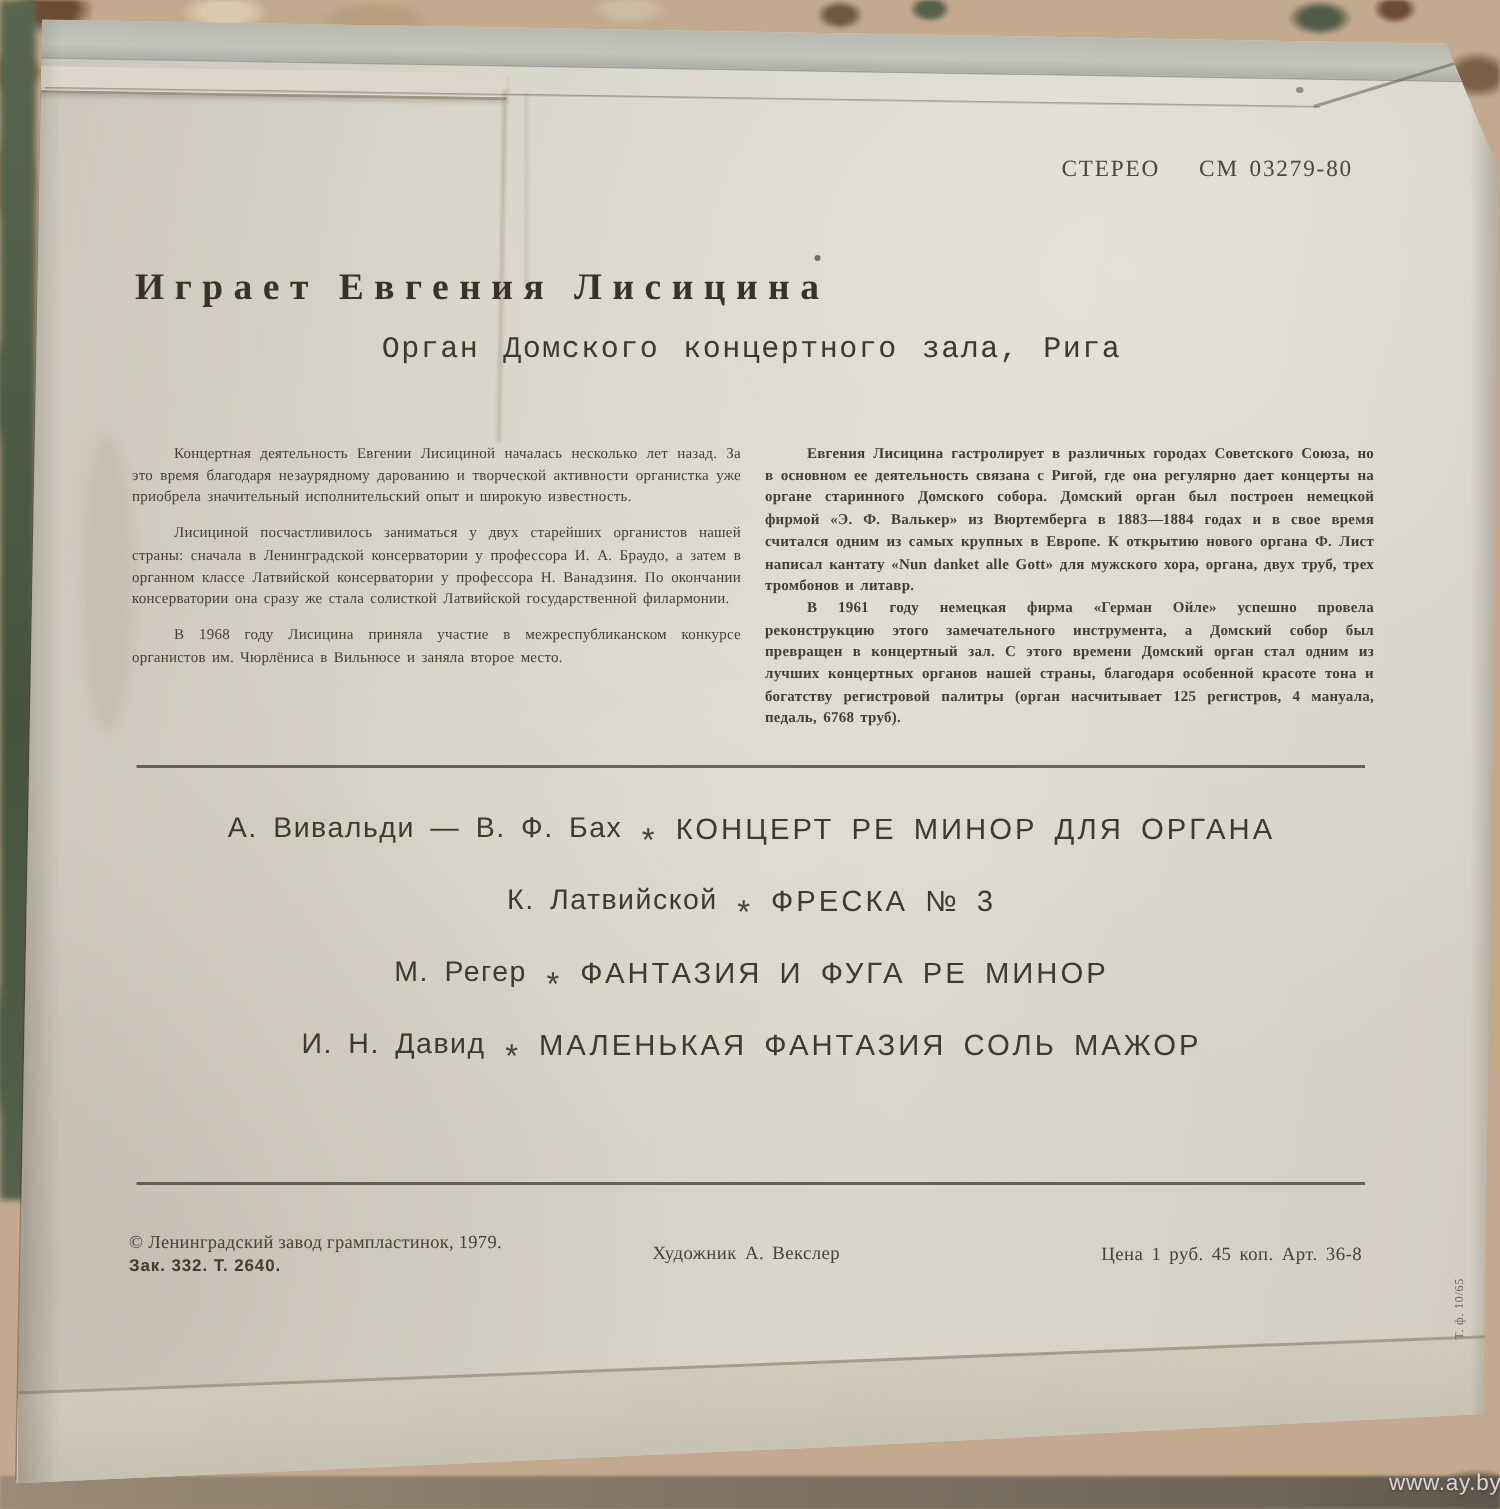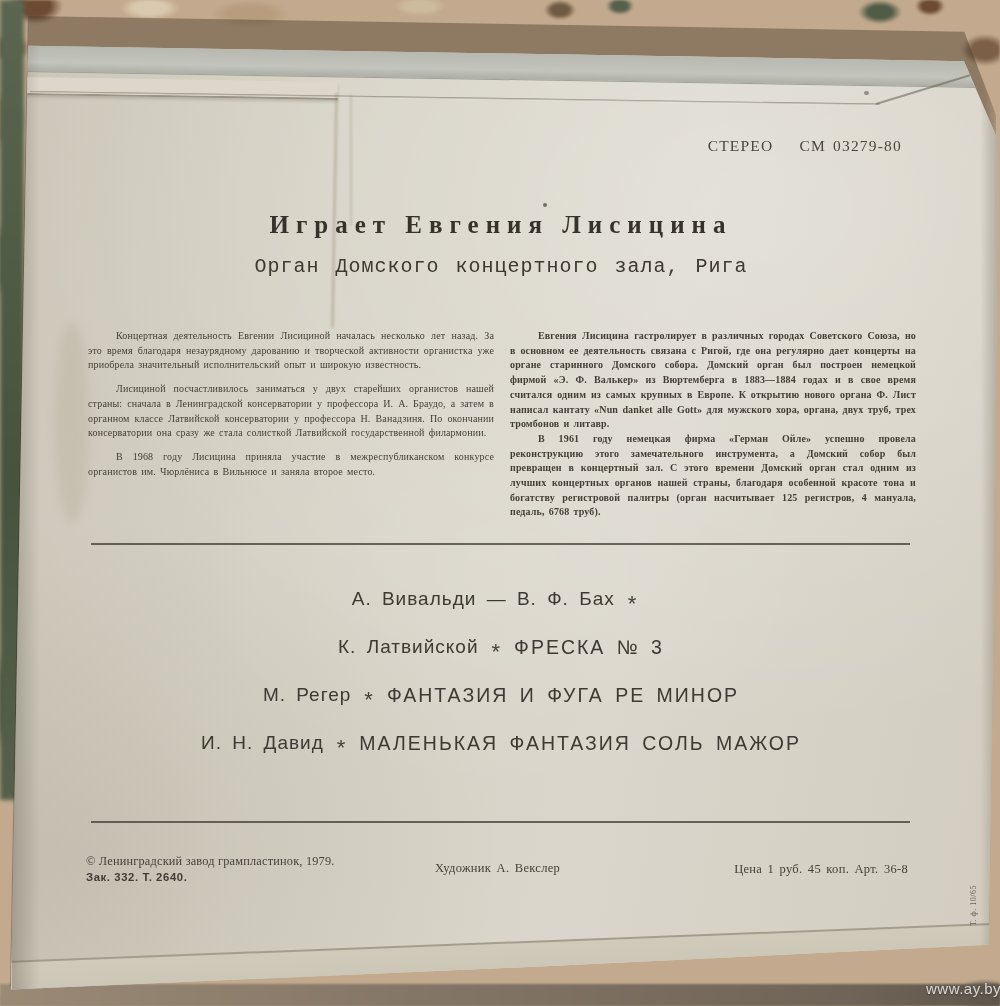--- a/index.html
+++ b/index.html
@@ -34,21 +34,21 @@
   .sleeve-shadow{position:absolute;left:4px;top:6px;width:992px;height:988px;
       background:rgba(55,42,28,.38);filter:blur(7px);
       clip-path:polygon(2.4% 1%,96.8% 2.6%,100% 11%,99.8% 60%,99.3% 94.4%,55% 96.8%,0.6% 99.2%,1.5% 50%);}
   .sleeve{position:absolute;inset:0;
       clip-path:polygon(2.8% 1.3%,50% 2.1%,96.4% 2.9%,99.8% 11%,99.4% 60%,98.9% 93.7%,55% 95.9%,1.1% 98.3%,1.95% 50%);
       background:
         radial-gradient(120% 90% at 75% 18%, rgba(255,255,255,.28), transparent 60%),
         radial-gradient(60% 50% at 8% 85%, rgba(115,105,85,.14), transparent 70%),
         radial-gradient(40% 30% at 50% 55%, rgba(255,255,255,.10), transparent 80%),
         linear-gradient(100deg,#cbc6b8 0%,#d5d1c4 30%,#dad6cb 62%,#d2cdc0 100%);
-      color:#3f3a31;margin-top:33px;}
+      color:#3f3a31;}
 
   .top-flap{position:absolute;left:20px;top:8px;width:990px;height:30px;
       transform:rotate(.95deg);transform-origin:left top;
       background:linear-gradient(#b4b5ad,#c3c4bb 70%,#adaea5);
       border-bottom:1px solid #9fa097;}
   .torn-strip{position:absolute;left:26px;top:44px;width:312px;height:16px;
       transform:rotate(.9deg);transform-origin:left top;background:#dcd7ca;
       border-bottom:2px solid #9c9585;box-shadow:0 2px 3px rgba(0,0,0,.14);}
   .crease-line{position:absolute;left:30px;top:58px;width:850px;height:2px;
       transform:rotate(.85deg);transform-origin:left top;
@@ -71,39 +71,39 @@
   .dot2{left:864px;top:58px;width:5px;height:4px;border-radius:50%;background:rgba(70,60,45,.5);}
   .patch1{left:55px;top:290px;width:34px;height:200px;border-radius:50%;
       background:rgba(140,124,98,.14);filter:blur(5px);}
 
   
   .catalog{position:absolute;top:104px;left:500px;width:402px;text-align:right;
       font-size:15.5px;letter-spacing:1.2px;color:#4b463c;word-spacing:2px;}
   .catalog .fmt{margin-right:26px;}
 
   .album-title{position:absolute;top:178px;left:90px;width:822px;margin:0;
-      text-align:center;font-size:25px;font-weight:bold;letter-spacing:7px;
+      text-align:left;font-size:25px;font-weight:bold;letter-spacing:7px;
       color:#37332a;}
   .album-subtitle{position:absolute;top:222px;left:90px;width:822px;margin:0;
       text-align:center;font-size:20px;font-weight:normal;letter-spacing:1px;
       word-spacing:3px;color:#3d3930;font-family:Liberation Mono, monospace;}
 
   .columns{position:absolute;top:296px;left:88px;width:828px;display:flex;gap:16px;}
   .col{flex:1;font-size:10px;line-height:14.7px;text-align:justify;color:#433e35;
       letter-spacing:.15px;word-spacing:1.5px;}
   .col p{margin:0 0 9px;text-indent:28px;}
   .col.right p{margin:0;font-weight:bold;}
 
   .rule{position:absolute;left:91px;width:819px;height:2px;background:#4d483e;opacity:.82;}
   .rule1{top:510px;}
   .rule2{top:788px;}
 
   .tracks{position:absolute;top:542px;left:89px;width:824px;
       font-family:"Liberation Sans",sans-serif;color:#3d3a33;}
-  .track{height:48px;display:flex;justify-content:center;align-items:center;
+  .track{height:48px;display:flex;justify-content:center;
       font-size:19px;letter-spacing:1px;word-spacing:4px;white-space:nowrap;}
   .track .work{font-size:19.5px;letter-spacing:2px;}
   .track .sep{font-size:22px;margin:0 13px;position:relative;top:5px;color:#46423a;}
 
   .footer-left{position:absolute;left:86px;top:821px;color:#46413a;}
   .footer-left .pub{font-size:12.3px;letter-spacing:.2px;}
   .footer-left .ord{font-size:11.3px;font-family:"Liberation Sans",sans-serif;
       font-weight:bold;letter-spacing:.6px;margin-top:2px;color:#403c35;}
   .footer-center{position:absolute;left:435px;top:828px;font-size:12.5px;color:#46413a;
       letter-spacing:.3px;word-spacing:2px;}
@@ -161,20 +161,21 @@
         <p>В 1961 году немецкая фирма «Герман Ойле» успешно провела реконструкцию этого замечательного инструмента, а Домский собор был превращен в концертный зал. С этого времени Домский орган стал одним из лучших концертных органов нашей страны, благодаря особенной красоте тона и богатству регистровой палитры (орган насчитывает 125 регистров, 4 мануала, педаль, 6768 труб).</p>
       </div>
     </div>
 
     <div class="rule rule1"></div>
 
     <div class="tracks">
       <div class="track">
         <span>А. Вивальди — В. Ф. Бах</span>
         <span class="sep">*</span>
+        <span class="work">КОНЦЕРТ РЕ МИНОР ДЛЯ ОРГАНА</span>
       </div>
       <div class="track">
         <span>К. Латвийской</span>
         <span class="sep">*</span>
         <span class="work">ФРЕСКА № 3</span>
       </div>
       <div class="track">
         <span>М. Регер</span>
         <span class="sep">*</span>
         <span class="work">ФАНТАЗИЯ И ФУГА РЕ МИНОР</span>

